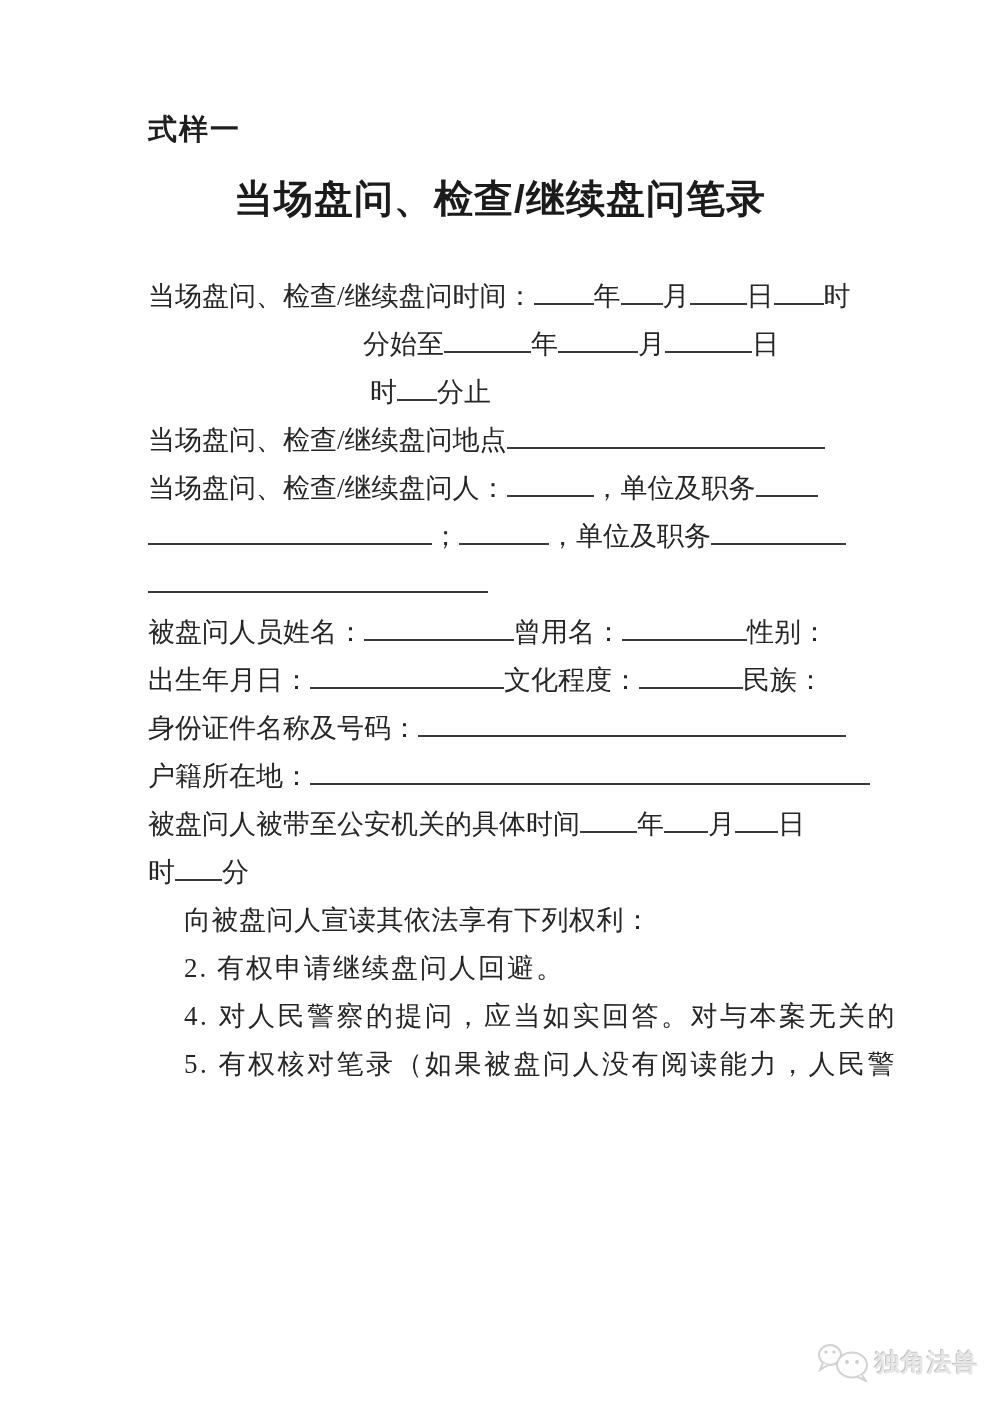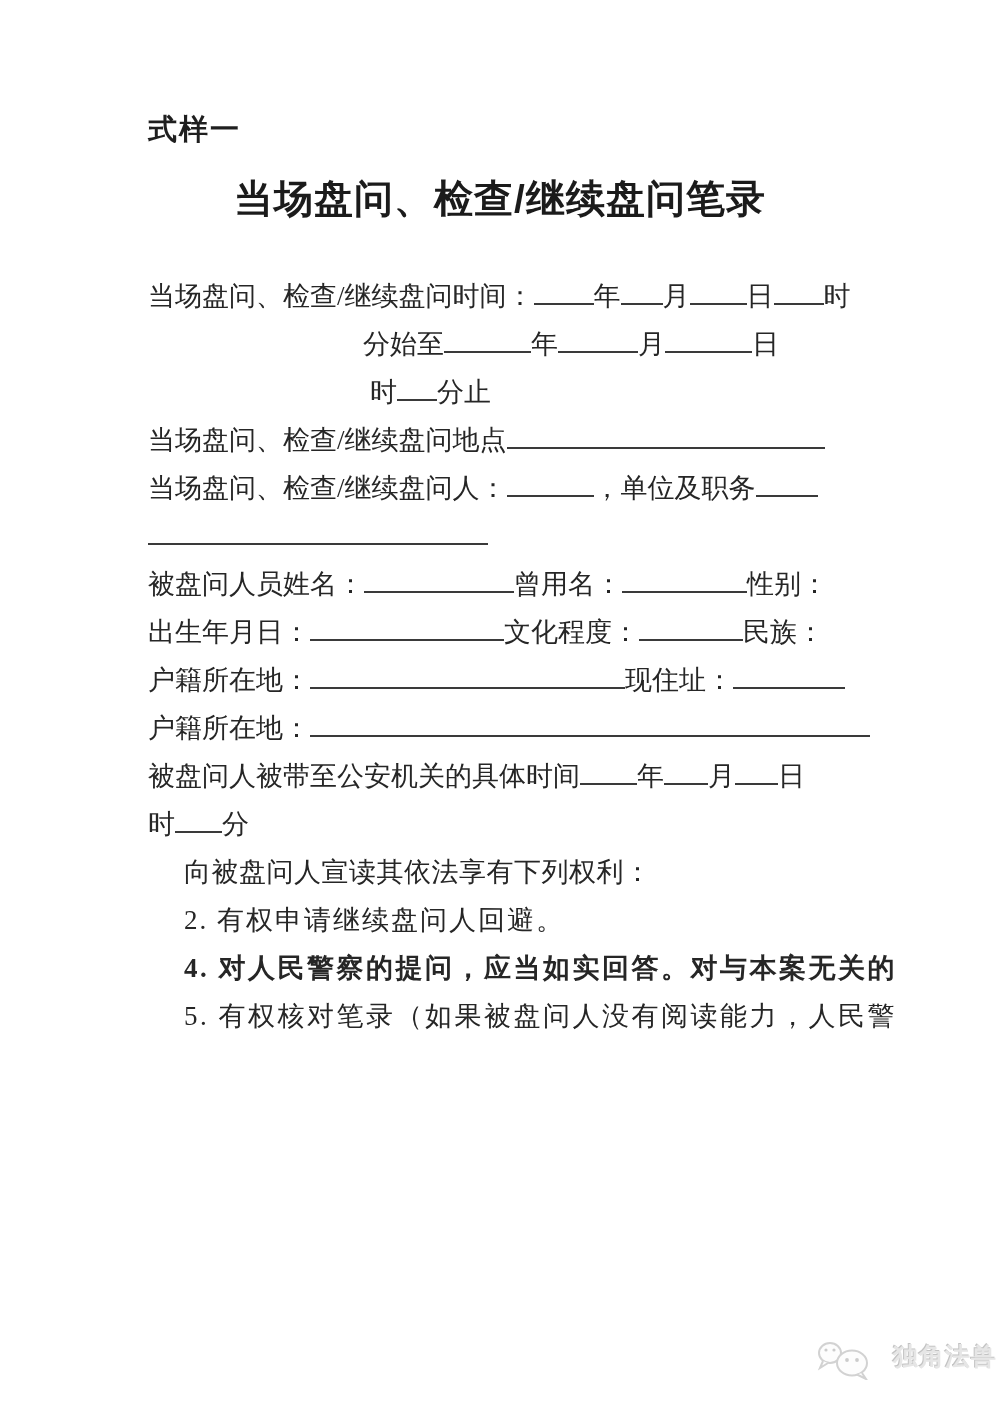--- a/index.html
+++ b/index.html
@@ -49,21 +49,22 @@
     display:inline-block;
     height:10px;
     border-bottom:2px solid #3a3a3a;
   }
   .watermark{
     position:absolute;
     left:816px;
     top:1340px;
     height:44px;
     display:flex;
-    gap:19px;
+    align-items:center;
+    gap:1px;
   }
   .wm-text{
     font-family:"Liberation Sans","DejaVu Sans",sans-serif;
     font-weight:700;
     font-size:25px;
     letter-spacing:1px;
     color:#e6e6e6;
     text-shadow:-1px -1px 0 #c3c3c3, 1px 1px 1px #ffffff;
   }
   .wm-icon svg{display:block;}
@@ -75,30 +76,31 @@
   <div class="form-label">式样一</div>
 
   <h1 class="doc-title">当场盘问、检查/继续盘问笔录</h1>
 
   <div class="form-lines">
       <div class="line"><span>当场盘问、检查/继续盘问时间：</span><span class="blank" style="width: 60px;"></span><span>年</span><span class="blank" style="width: 42px;"></span><span>月</span><span class="blank" style="width: 57px;"></span><span>日</span><span class="blank" style="width: 50px;"></span><span>时</span></div>
       <div class="line" style="padding-left: 215px;"><span>分始至</span><span class="blank" style="width: 87px;"></span><span>年</span><span class="blank" style="width: 80px;"></span><span>月</span><span class="blank" style="width: 87px;"></span><span>日</span></div>
       <div class="line" style="padding-left: 222px;"><span>时</span><span class="blank" style="width: 40px;"></span><span>分止</span></div>
       <div class="line"><span>当场盘问、检查/继续盘问地点</span><span class="blank" style="width: 318px;"></span></div>
       <div class="line"><span>当场盘问、检查/继续盘问人：</span><span class="blank" style="width: 87px;"></span><span>，单位及职务</span><span class="blank" style="width: 62px;"></span></div>
+      <div class="line"><span class="blank" style="width: 284px;"></span><span>；</span><span class="blank" style="width: 90px;"></span><span>，单位及职务</span><span class="blank" style="width: 135px;"></span></div>
       <div class="line"><span class="blank" style="width: 340px;"></span></div>
       <div class="line"><span>被盘问人员姓名：</span><span class="blank" style="width: 150px;"></span><span>曾用名：</span><span class="blank" style="width: 125px;"></span><span>性别：</span></div>
       <div class="line"><span>出生年月日：</span><span class="blank" style="width: 194px;"></span><span>文化程度：</span><span class="blank" style="width: 104px;"></span><span>民族：</span></div>
-      <div class="line"><span>户籍所在地：</span><span class="blank" style="width: 315px;"></span><span>现住址：</span><span class="blank" style="width: 112px;"></span></div>
+      <div class="line"><span>身份证件名称及号码：</span><span class="blank" style="width: 428px;"></span></div>
       <div class="line"><span>户籍所在地：</span><span class="blank" style="width: 560px;"></span></div>
       <div class="line"><span>被盘问人被带至公安机关的具体时间</span><span class="blank" style="width: 57px;"></span><span>年</span><span class="blank" style="width: 44px;"></span><span>月</span><span class="blank" style="width: 43px;"></span><span>日</span></div>
       <div class="line"><span>时</span><span class="blank" style="width: 47px;"></span><span>分</span></div>
       <div class="line" style="padding-left: 36px; letter-spacing: 0.5px;"><span>向被盘问人宣读其依法享有下列权利：</span></div>
       <div class="line" style="padding-left: 36px; letter-spacing: 2px;"><span>2. 有权申请继续盘问人回避。</span></div>
-      <div class="line" style="padding-left: 36px; letter-spacing: 2.5px; font-weight: bold;"><span>4. 对人民警察的提问，应当如实回答。对与本案无关的</span></div>
+      <div class="line" style="padding-left: 36px; letter-spacing: 2.5px;"><span>4. 对人民警察的提问，应当如实回答。对与本案无关的</span></div>
       <div class="line" style="padding-left: 36px; letter-spacing: 2.5px;"><span>5. 有权核对笔录（如果被盘问人没有阅读能力，人民警</span></div>
     </div>
 </div>
 
 <div class="watermark">
   <span class="wm-icon">
     <svg width="58" height="40" viewBox="0 0 58 40">
       <g fill="none" stroke="#d2d2d2" stroke-width="2">
         <ellipse cx="14" cy="13" rx="11" ry="10" fill="#fdfdfd"></ellipse>
         <path d="M7 21 L4 28 L12 23" fill="#fdfdfd"></path>

